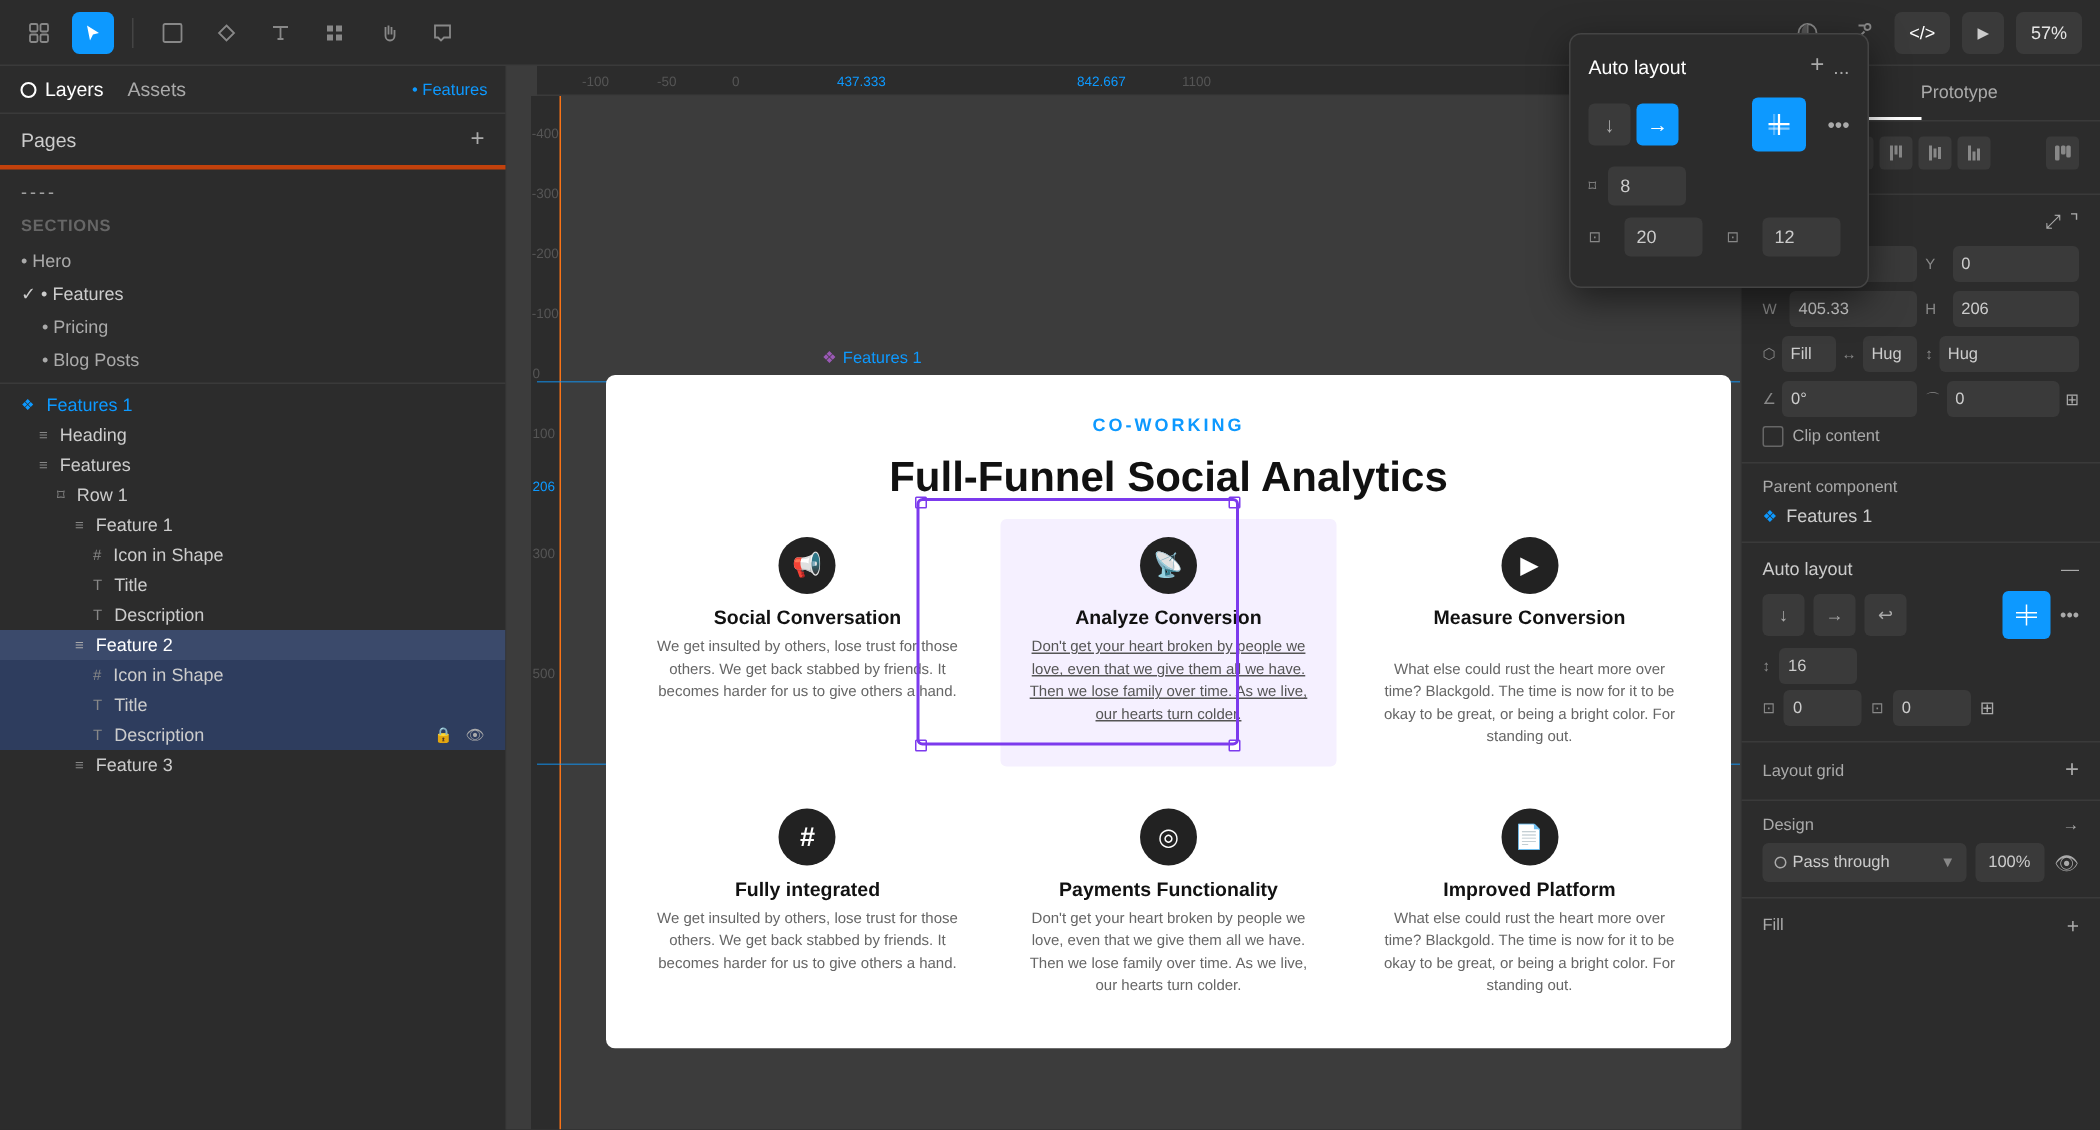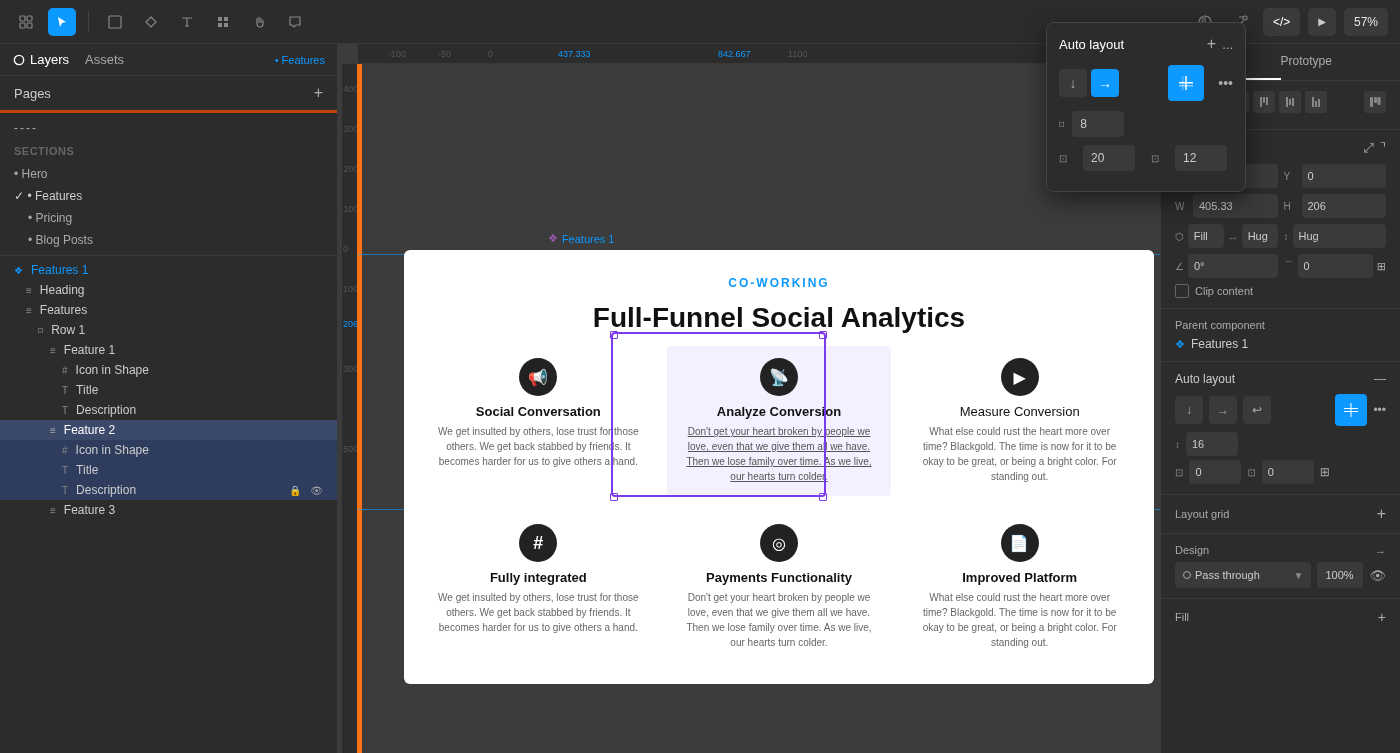--- a/index.html
+++ b/index.html
@@ -131,23 +131,23 @@
     }
     .ruler-h {
       position: absolute; top: 0; left: 20px; right: 0; height: 20px;
       background: #2c2c2c;
       border-bottom: 1px solid #3a3a3a;
       display: flex; align-items: center;
       font-size: 9px; color: #666;
       overflow: hidden;
     }
     .ruler-v {
-      position: absolute; top: 20px; left: 4px; bottom: 0; width: 20px;
+      position: absolute; top: 20px; left: 16px; bottom: 0; width: 20px;
       background: #2c2c2c;
-      border-right: 5px solid #f97316;
+      border-right: 1px solid #f97316;
       display: flex; flex-direction: column; align-items: center;
       font-size: 9px; color: #666;
       overflow: hidden;
       text-align: right;
     }
     .ruler-mark {
       position: absolute; color: #555; font-size: 9px;
     }
 
     .canvas-content {
@@ -551,21 +551,21 @@
           </div>
 
           <div style="padding:12px;text-align:center;border-radius:4px;background:#f5f0ff;">
             <div style="width:38px;height:38px;border-radius:50%;background:#222;display:flex;align-items:center;justify-content:center;margin:0 auto 8px;font-size:16px;">📡</div>
             <div style="font-size:13px;font-weight:700;color:#111;margin-bottom:5px;">Analyze Conversion</div>
             <div style="font-size:10px;color:#555;line-height:1.5;text-decoration:underline;">Don't get your heart broken by people we love, even that we give them all we have. Then we lose family over time. As we live, our hearts turn colder.</div>
           </div>
 
           <div style="padding:12px;text-align:center;border-radius:4px;">
             <div style="width:38px;height:38px;border-radius:50%;background:#222;display:flex;align-items:center;justify-content:center;margin:0 auto 8px;font-size:16px;color:white;">▶</div>
-            <div style="font-size:13px;font-weight:400;color:#111;margin-bottom:5px;">Measure Conversion</div>
+            <div style="font-size:13px;font-weight:700;color:#111;margin-bottom:20px;">Measure Conversion</div>
             <div style="font-size:10px;color:#666;line-height:1.5;">What else could rust the heart more over time? Blackgold. The time is now for it to be okay to be great, or being a bright color. For standing out.</div>
           </div>
         </div>
 
         <div style="display:grid;grid-template-columns:repeat(3,1fr);gap:16px;">
           <div style="padding:12px;text-align:center;border-radius:4px;">
             <div style="width:38px;height:38px;border-radius:50%;background:#222;display:flex;align-items:center;justify-content:center;margin:0 auto 8px;font-size:18px;color:white;font-weight:700;">#</div>
             <div style="font-size:13px;font-weight:700;color:#111;margin-bottom:5px;">Fully integrated</div>
             <div style="font-size:10px;color:#666;line-height:1.5;">We get insulted by others, lose trust for those others. We get back stabbed by friends. It becomes harder for us to give others a hand.</div>
           </div>

